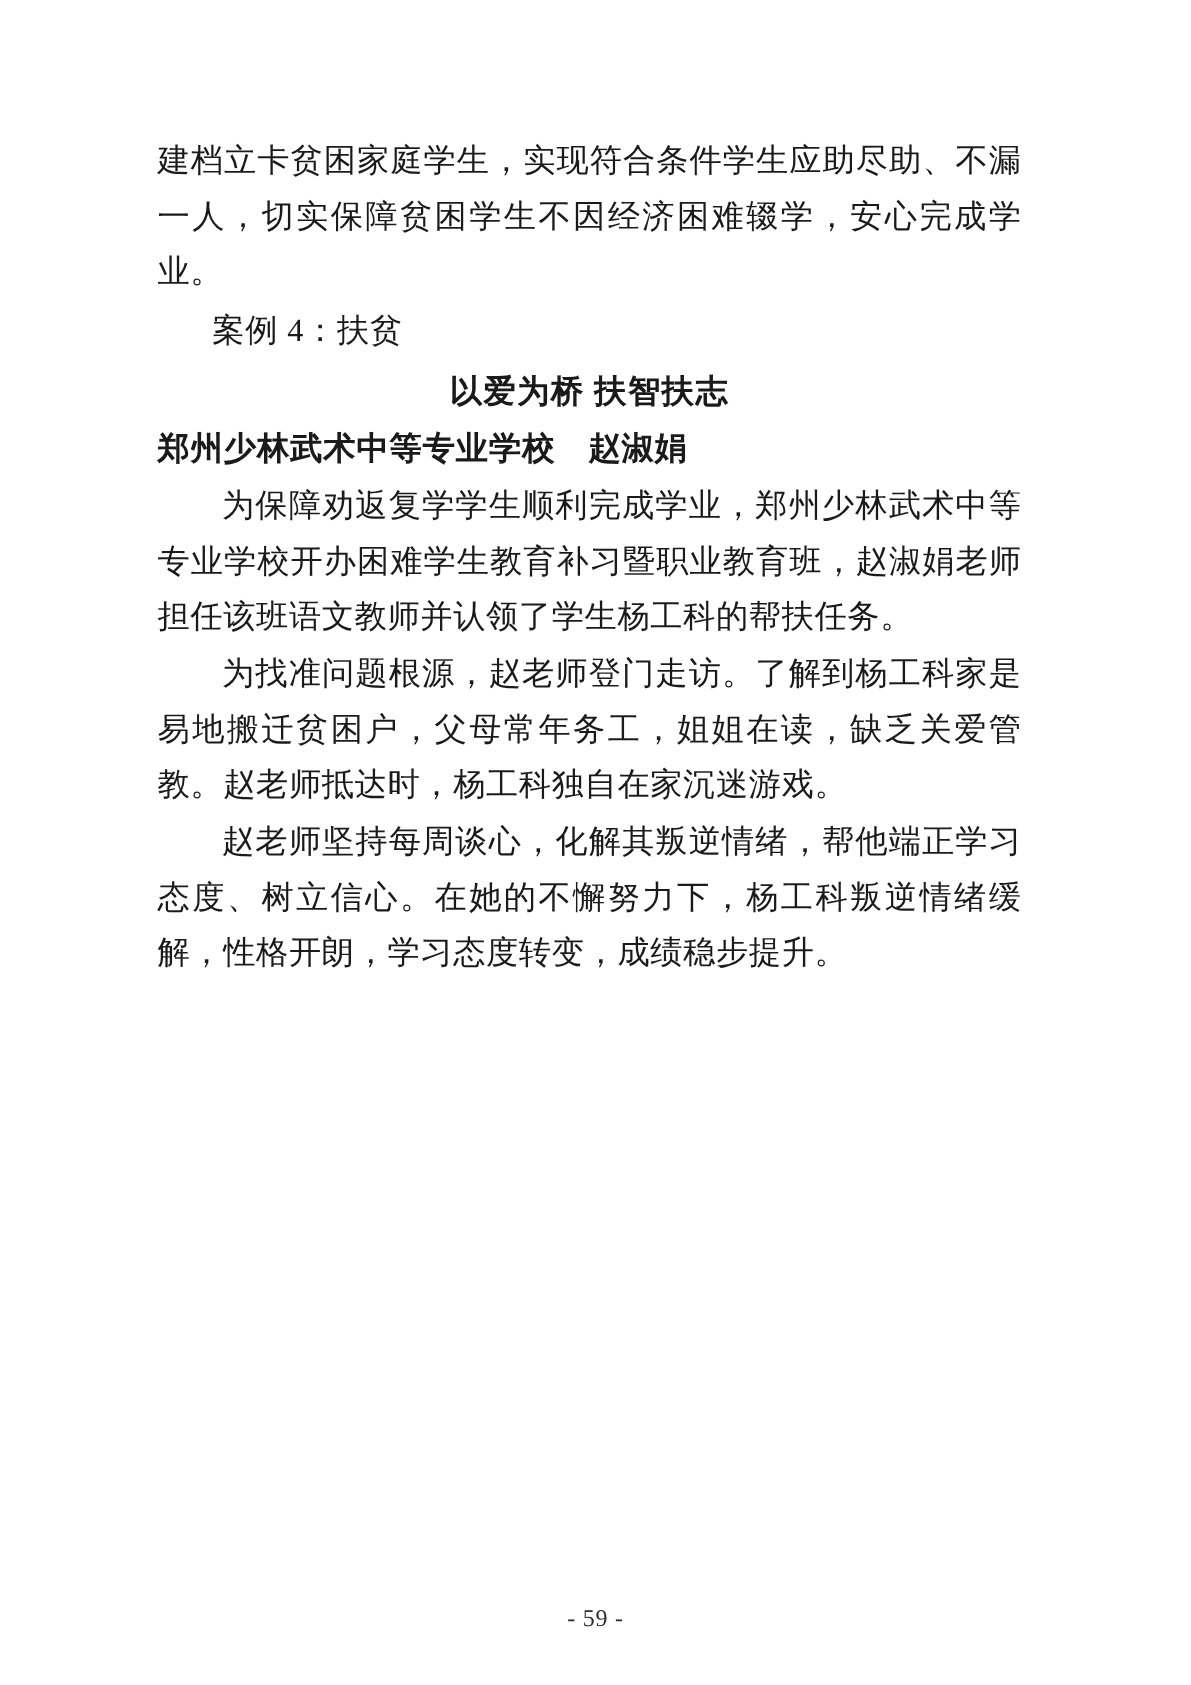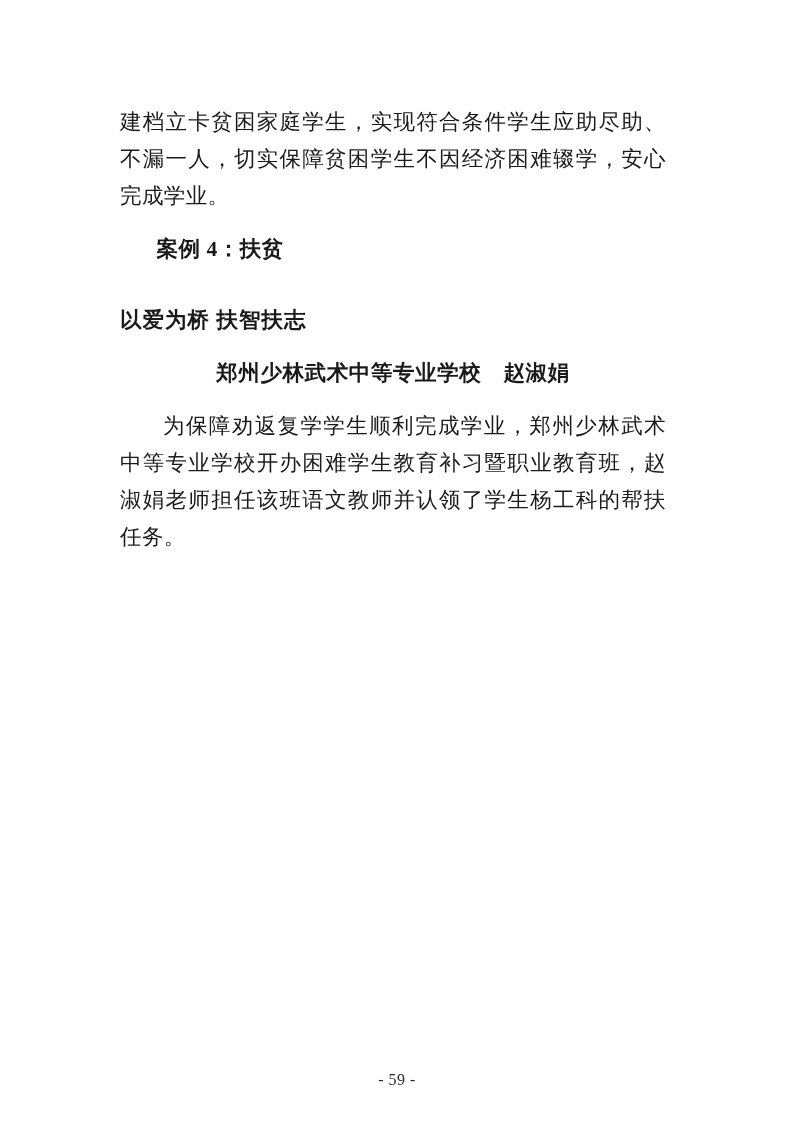--- a/index.html
+++ b/index.html
@@ -25,41 +25,41 @@
     padding: 88px 112px 0 104px;
   }
   .doc-body {
     font-size: 21.5px;
     line-height: 37px;
     text-align: justify;
     text-justify: inter-ideograph;
     letter-spacing: 0.4px;
   }
   p {
-    margin: 16px;
+    margin: 1px;
   }
   .para {
     text-indent: 2em;
   }
   .cont {
     text-indent: 0;
   }
   .case-heading {
-    font-weight: bold;
+    font-weight: normal;
     margin-top: 2px;
     text-indent: 1.7em;
     letter-spacing: 0.5px;
   }
   .title-center {
+    text-align: center;
     font-weight: bold;
     letter-spacing: 1px;
     font-family: Liberation Serif, serif;
   }
   .subtitle-center {
-    text-align: center;
     font-weight: bold;
     letter-spacing: 0.6px;
   }
   .gap-small {
     height: 2px;
   }
   .footer {
     position: absolute;
     left: 0;
     bottom: 34px;
@@ -81,17 +81,19 @@
 
     <p class="case-heading">案例 4：扶贫</p>
 
     <div class="gap-small"></div>
 
     <p class="title-center">以爱为桥 扶智扶志</p>
 
     <p class="subtitle-center">郑州少林武术中等专业学校　赵淑娟</p>
 
     <p class="para">为保障劝返复学学生顺利完成学业，郑州少林武术中等专业学校开办困难学生教育补习暨职业教育班，赵淑娟老师担任该班语文教师并认领了学生杨工科的帮扶任务。</p>
+    <p class="para">为找准问题根源，赵老师登门走访。了解到杨工科家是易地搬迁贫困户，父母常年务工，姐姐在读，缺乏关爱管教。赵老师抵达时，杨工科独自在家沉迷游戏。</p>
+    <p class="para">赵老师坚持每周谈心，化解其叛逆情绪，帮他端正学习态度、树立信心。在她的不懈努力下，杨工科叛逆情绪缓解，性格开朗，学习态度转变，成绩稳步提升。</p>
 
   </div>
 </div>
 
 <div class="footer">- 59 -</div>
 
 </body></html>

